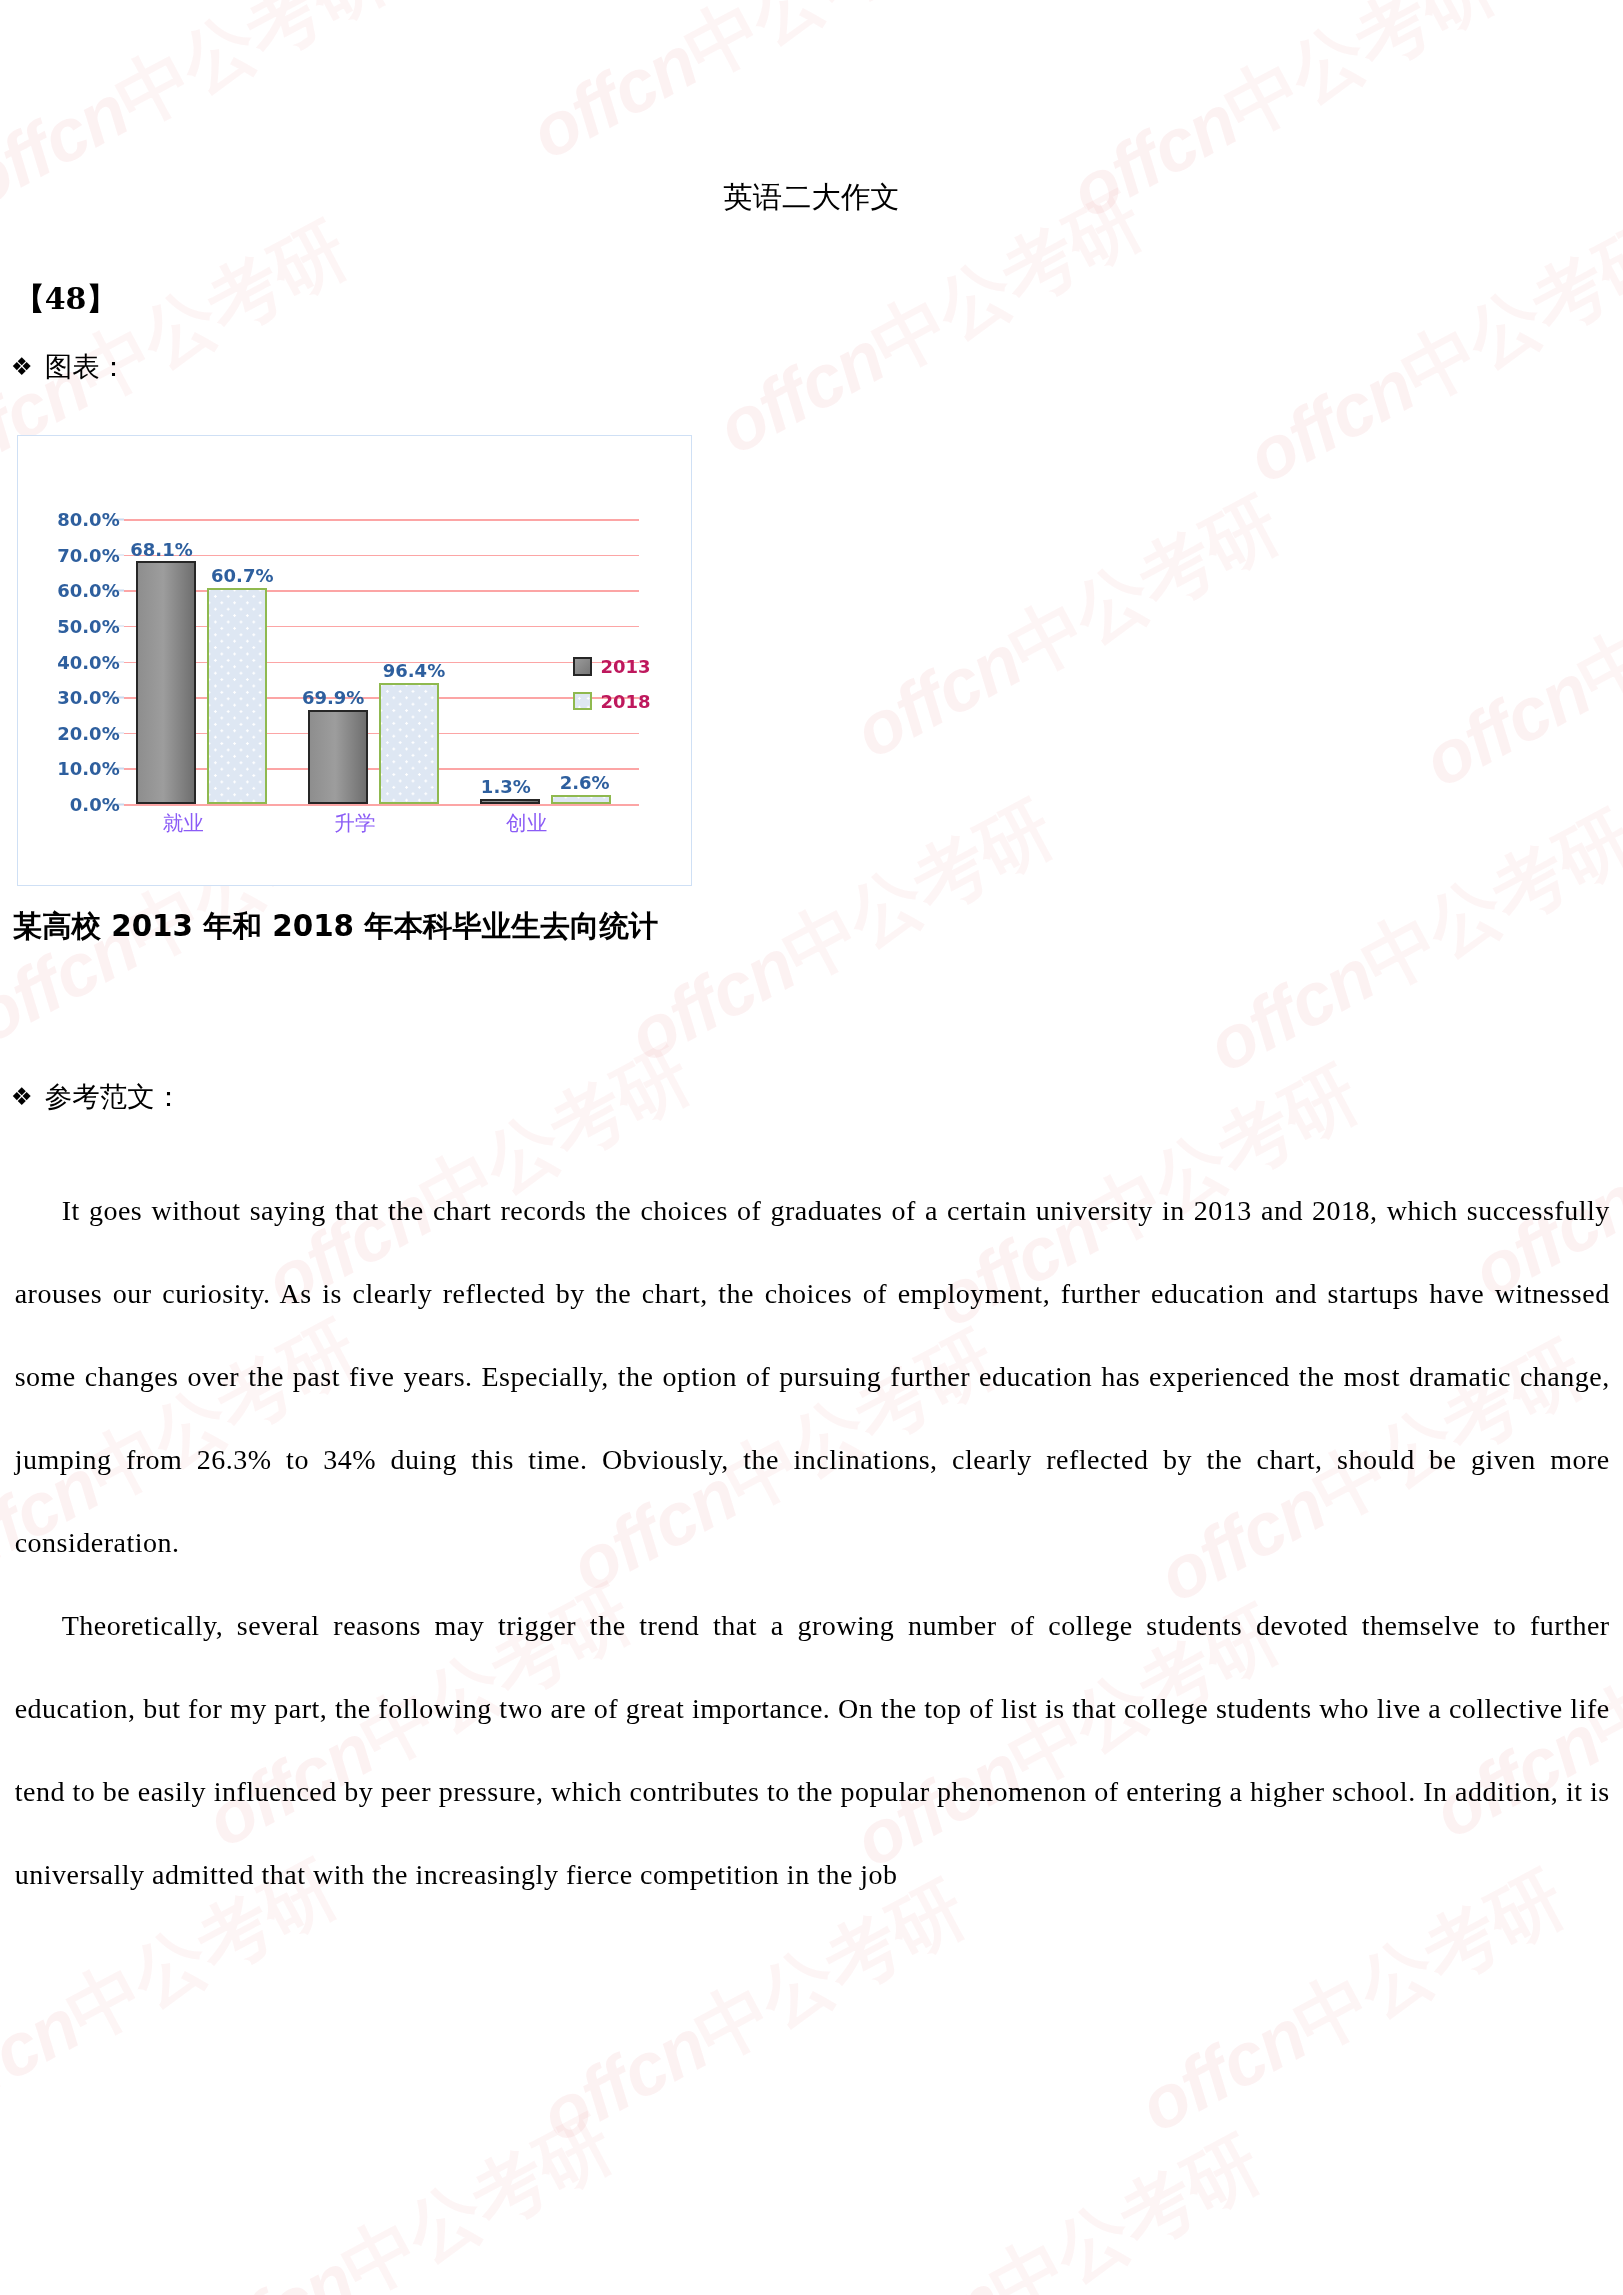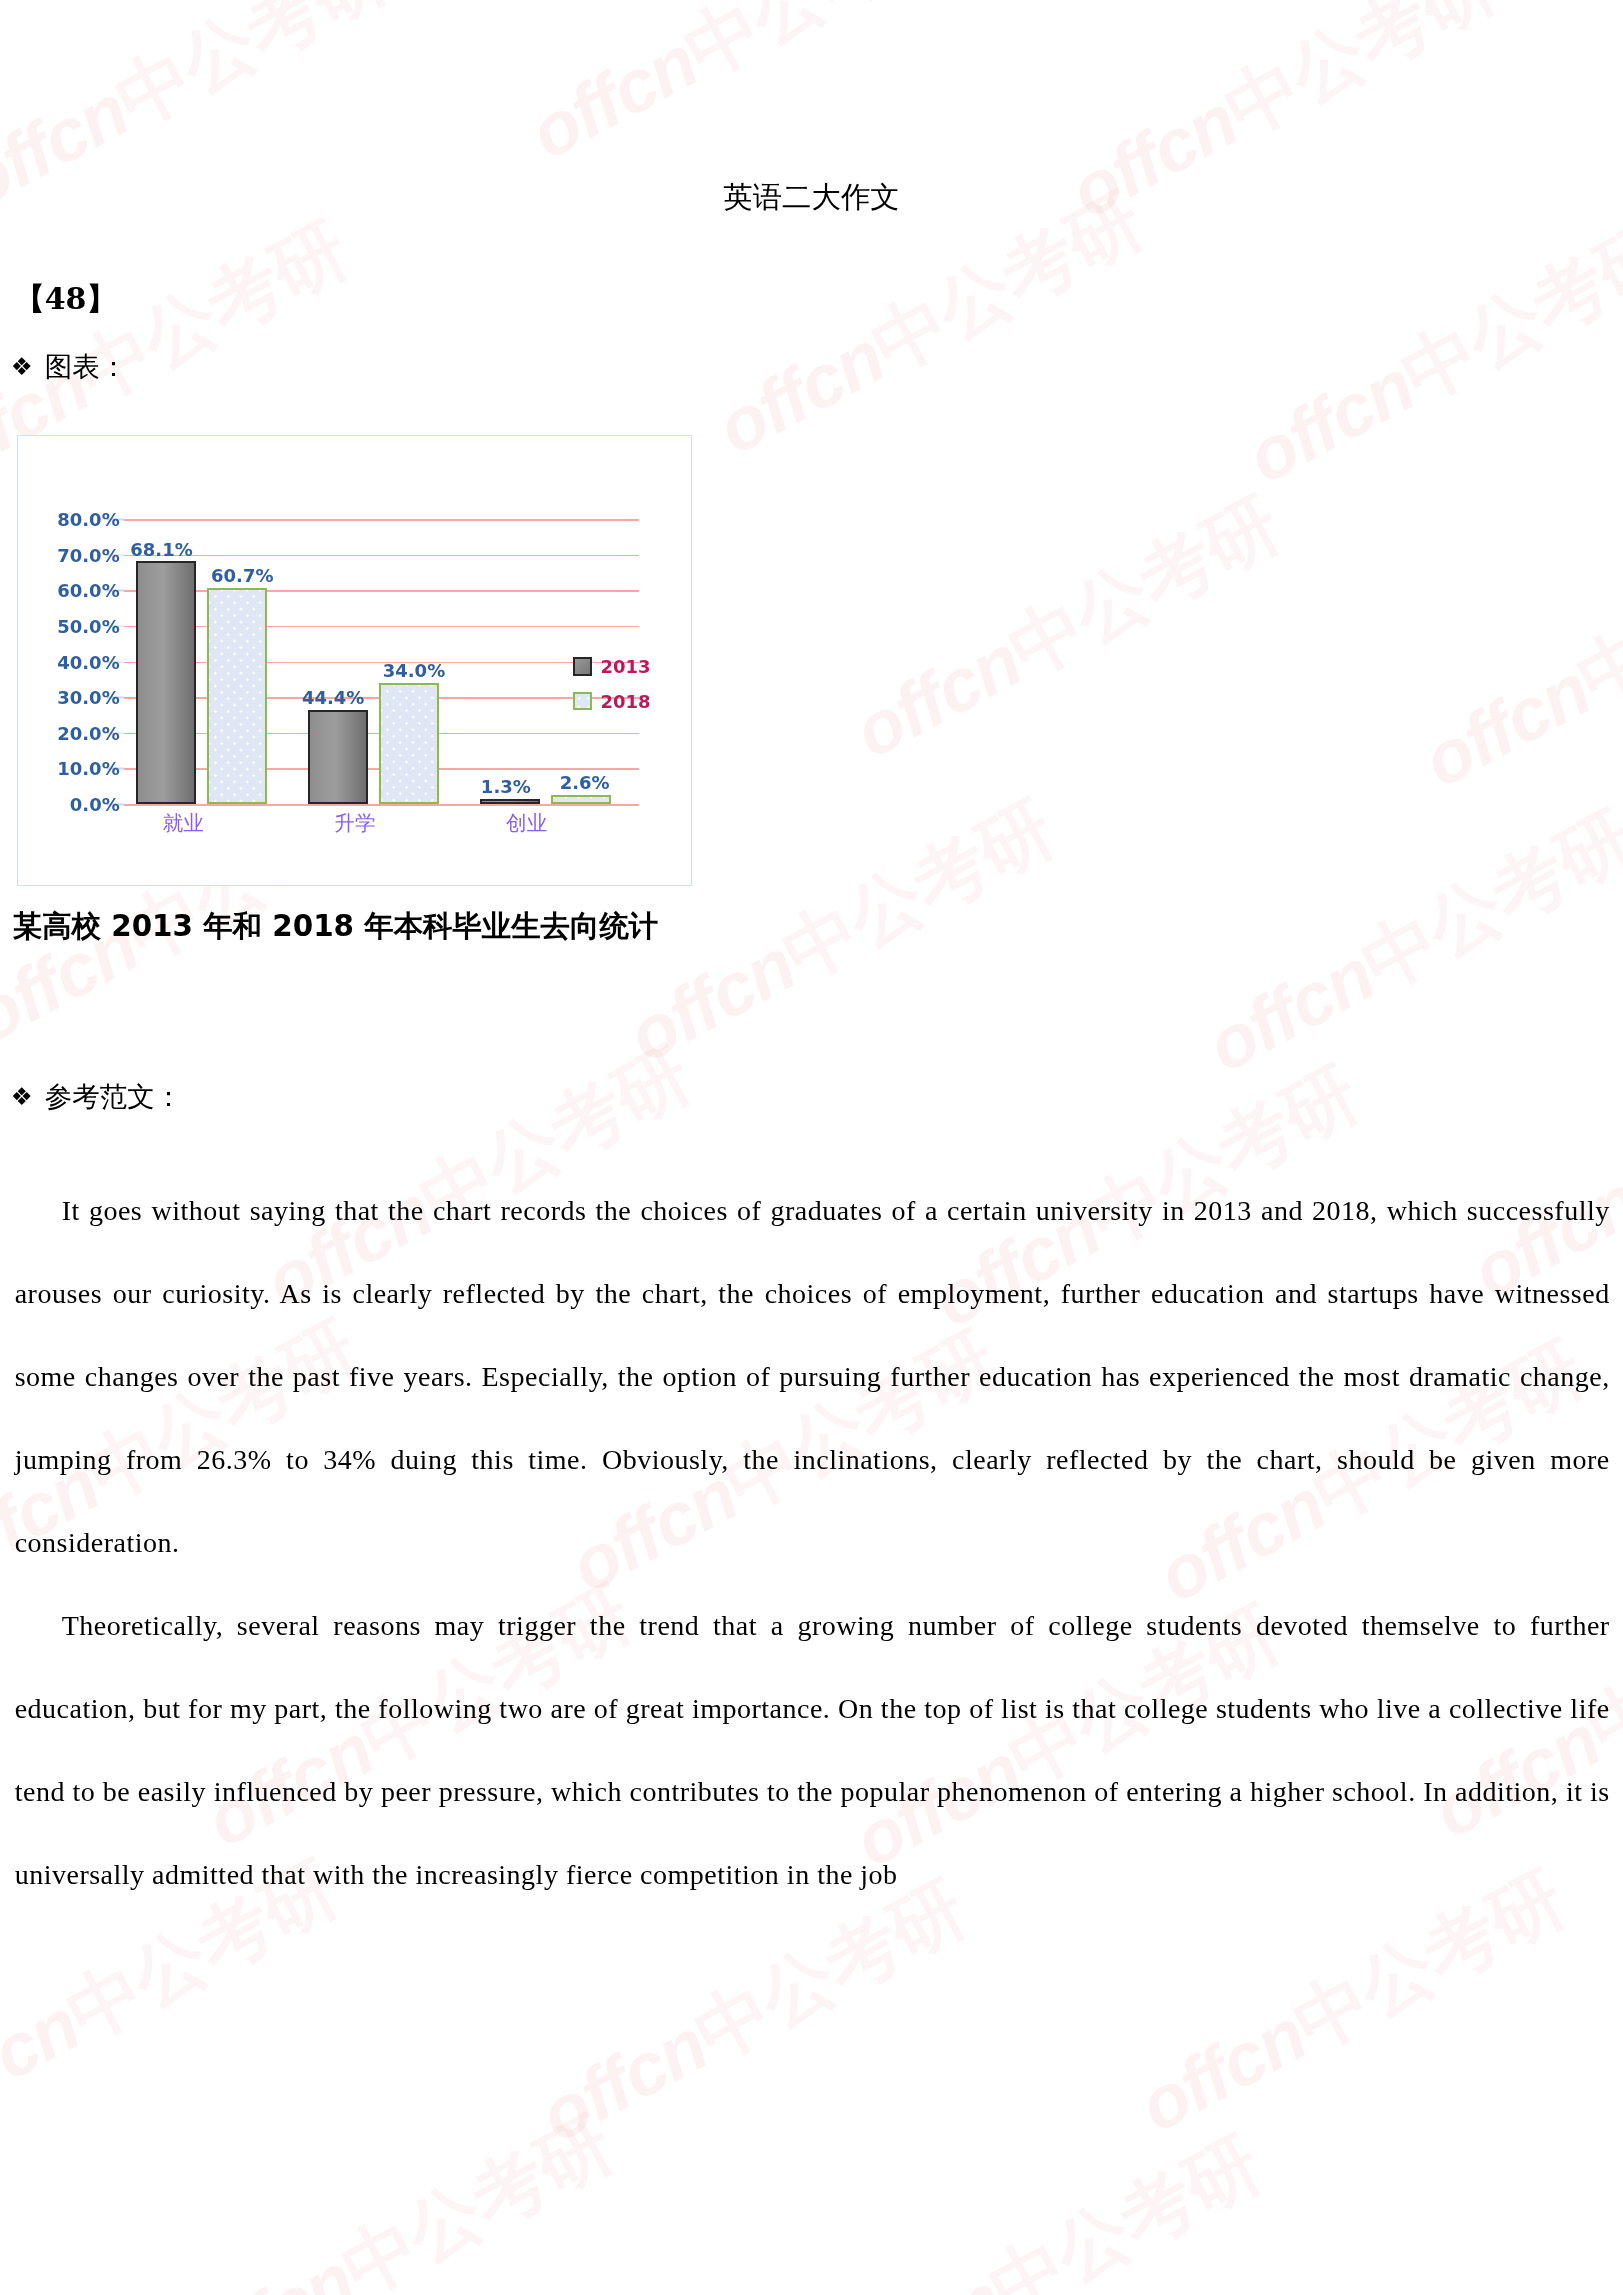--- a/index.html
+++ b/index.html
@@ -316,24 +316,24 @@
           <div class="bar y2013" style="height:85.125%;">
             <span class="dlabel">68.1%</span>
           </div>
           <div class="bar y2018" style="height:75.875%;">
             <span class="dlabel">60.7%</span>
           </div>
         </div>
 
         <div class="group">
           <div class="bar y2013" style="height:32.875%;">
-            <span class="dlabel">44.4%</span>
+            <span class="dlabel">69.9%</span>
           </div>
           <div class="bar y2018" style="height:42.5%;">
-            <span class="dlabel">34.0%</span>
+            <span class="dlabel">96.4%</span>
           </div>
         </div>
 
         <div class="group">
           <div class="bar y2013" style="height:1.625%;">
             <span class="dlabel">1.3%</span>
           </div>
           <div class="bar y2018" style="height:3.25%;">
             <span class="dlabel">2.6%</span>
           </div>

